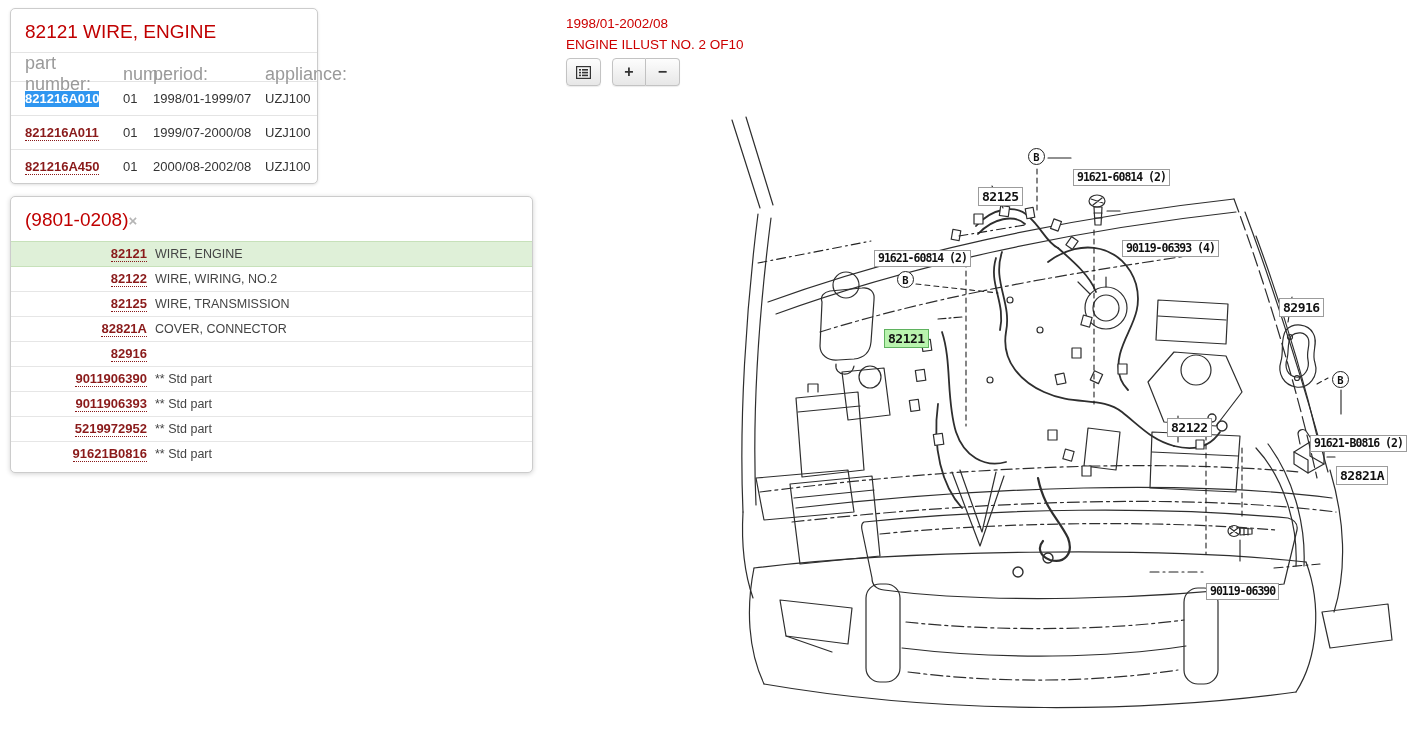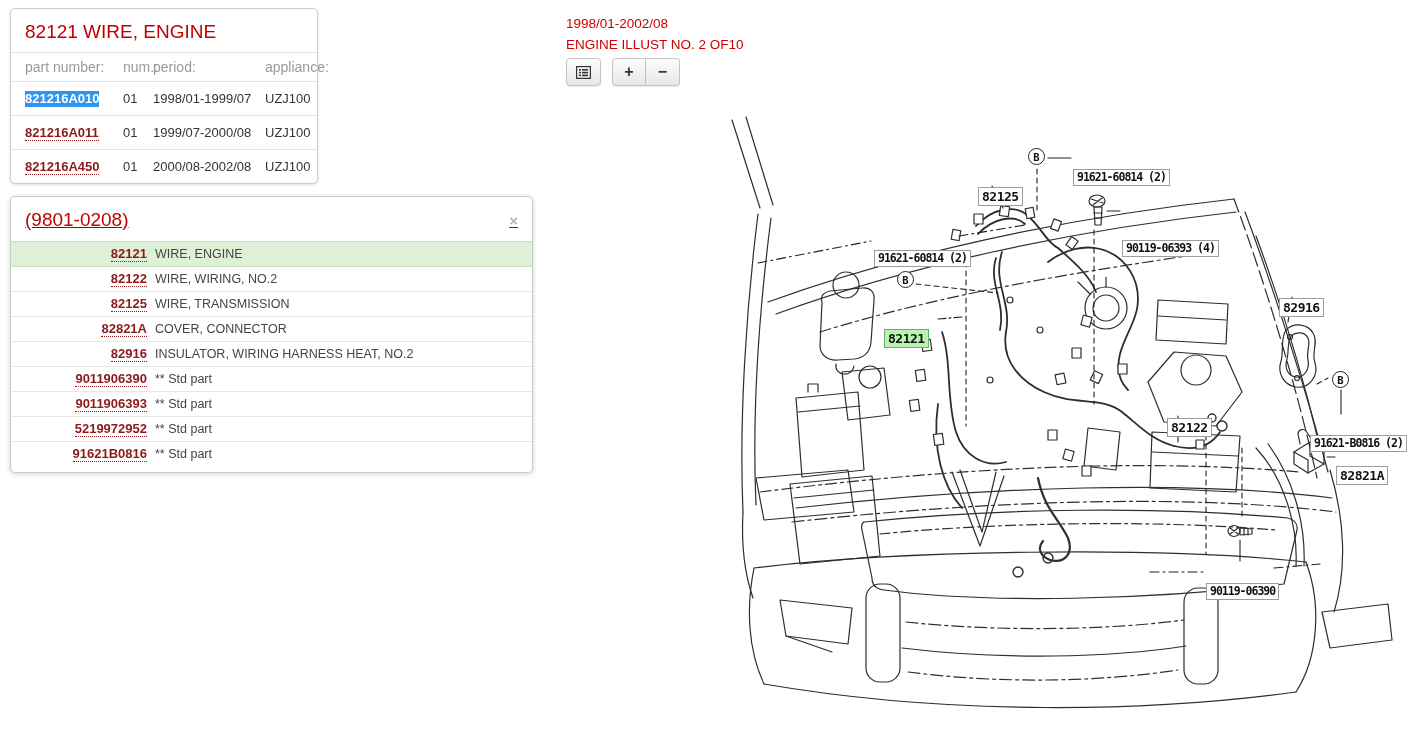--- a/index.html
+++ b/index.html
@@ -10,30 +10,30 @@
   .panel{position:absolute;background:#fff;border:1px solid #ccc;border-radius:5px;
          box-shadow:0 1px 3px rgba(0,0,0,.12);}
   .panel-parts{left:10px;top:8px;width:306px;}
   .panel-list{left:10px;top:196px;width:521px;box-shadow:0 1px 5px rgba(0,0,0,.18);}
 
   .p-title{color:#c00000;font-size:19px;padding:12px 14px 9px;}
   .panel-parts .p-title{border-bottom:1px solid #e4e4e4;}
 
   .thead,.trow{display:grid;grid-template-columns:98px 30px 112px 1fr;
                align-items:center;padding:0 14px;}
-  .thead{height:28px;color:#9a9a9a;font-size:14px;border-bottom:1px solid #e4e4e4;}
+  .thead{height:28px;color:#9a9a9a;font-size:18px;border-bottom:1px solid #e4e4e4;}
   .trow{height:33px;font-size:13px;border-bottom:1px solid #e4e4e4;}
   .trow:last-child{border-bottom:none;}
   .thead .c4,.trow .c4{text-align:center;}
   .pn a{font-weight:bold;color:#8a1a1a;text-decoration:none;
         border-bottom:1px dotted #8a1a1a;cursor:pointer;}
   .pn.sel a{background:#2f96f0;color:#fff;border-bottom-color:#2f96f0;}
 
-  .list-hd{display:flex;justify-content:space-between;align-items:center;
-           padding:12px 14px 10px;text-decoration:underline;}
+  .list-hd{display:flex;align-items:center;
+           padding:12px 14px 10px;}
   .list-hd .p-title{padding:0;}
   .x-close{color:#b5b5b5;font-weight:bold;font-size:15px;line-height:1;cursor:pointer;}
   .litem{display:grid;grid-template-columns:126px 1fr;gap:8px;align-items:baseline;
          padding:4px 10px 4px 10px;min-height:16px;border-top:1px solid #e6e6e6;
          font-size:12.5px;color:#444;}
   .litem .code{text-align:right;font-size:13px;}
   .litem .code a{font-weight:bold;color:#8a1a1a;text-decoration:none;
                  border-bottom:1px dotted #8a1a1a;cursor:pointer;}
   .litem.hl{background:#dff0d8;border-top:1px solid #c7e1ba;border-bottom:1px solid #c7e1ba;}
   .litem.hl + .litem{border-top:none;}
@@ -111,21 +111,20 @@
     <div class="litem">
       <span class="code"><a>82125</a></span>
       <span class="nm">WIRE, TRANSMISSION</span>
     </div>
     <div class="litem">
       <span class="code"><a>82821A</a></span>
       <span class="nm">COVER, CONNECTOR</span>
     </div>
     <div class="litem">
       <span class="code"><a>82916</a></span>
-      <span class="nm">INSULATOR, WIRING HARNESS HEAT, NO.2</span>
     </div>
     <div class="litem">
       <span class="code"><a>9011906390</a></span>
       <span class="nm">** Std part</span>
     </div>
     <div class="litem">
       <span class="code"><a>9011906393</a></span>
       <span class="nm">** Std part</span>
     </div>
     <div class="litem">

